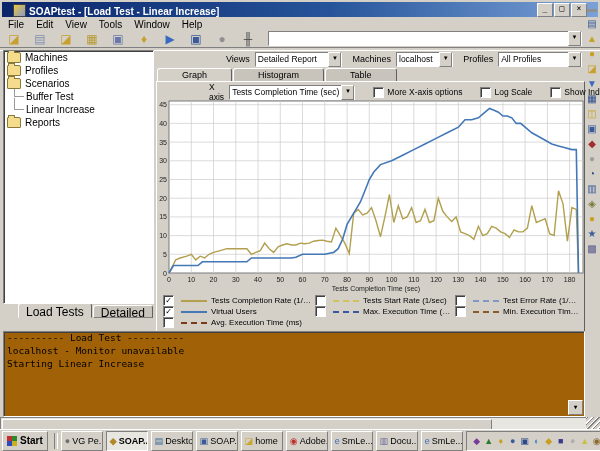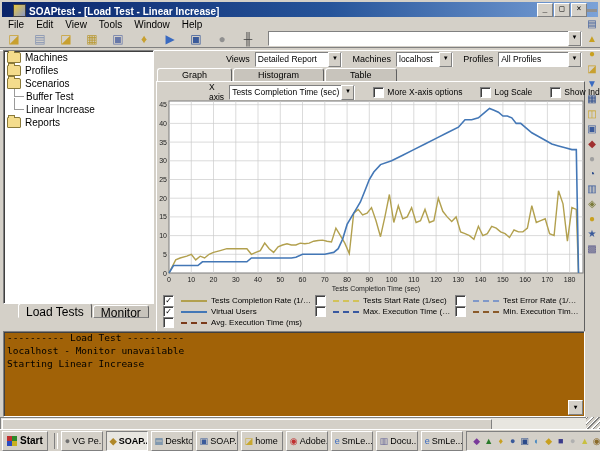--- a/index.html
+++ b/index.html
@@ -187,21 +187,21 @@
         <span class="connector"></span>
         <span class="tlabel">Linear Increase</span>
       </div>
       <div class="tree-row">
         <span class="ticon"></span>
         <span class="tlabel">Reports</span>
       </div>
     </div>
   <div id="left-tabs">
       <span class="ltab">Load Tests</span>
-      <span class="ltab behind">Monitor</span>
+      <span class="ltab behind">Detailed</span>
     </div>
 
   <div id="views-row">
     <span class="vlabel" style="margin-left:70px;">Views</span>
     <span class="dd" style="width:90px;">
       <span class="dd-text">Detailed Report</span>
       <span class="dd-btn raised-soft">▼</span>
     </span>
     <span class="vlabel" style="margin-left:10px;">Machines</span>
     <span class="dd" style="width:58px;">

